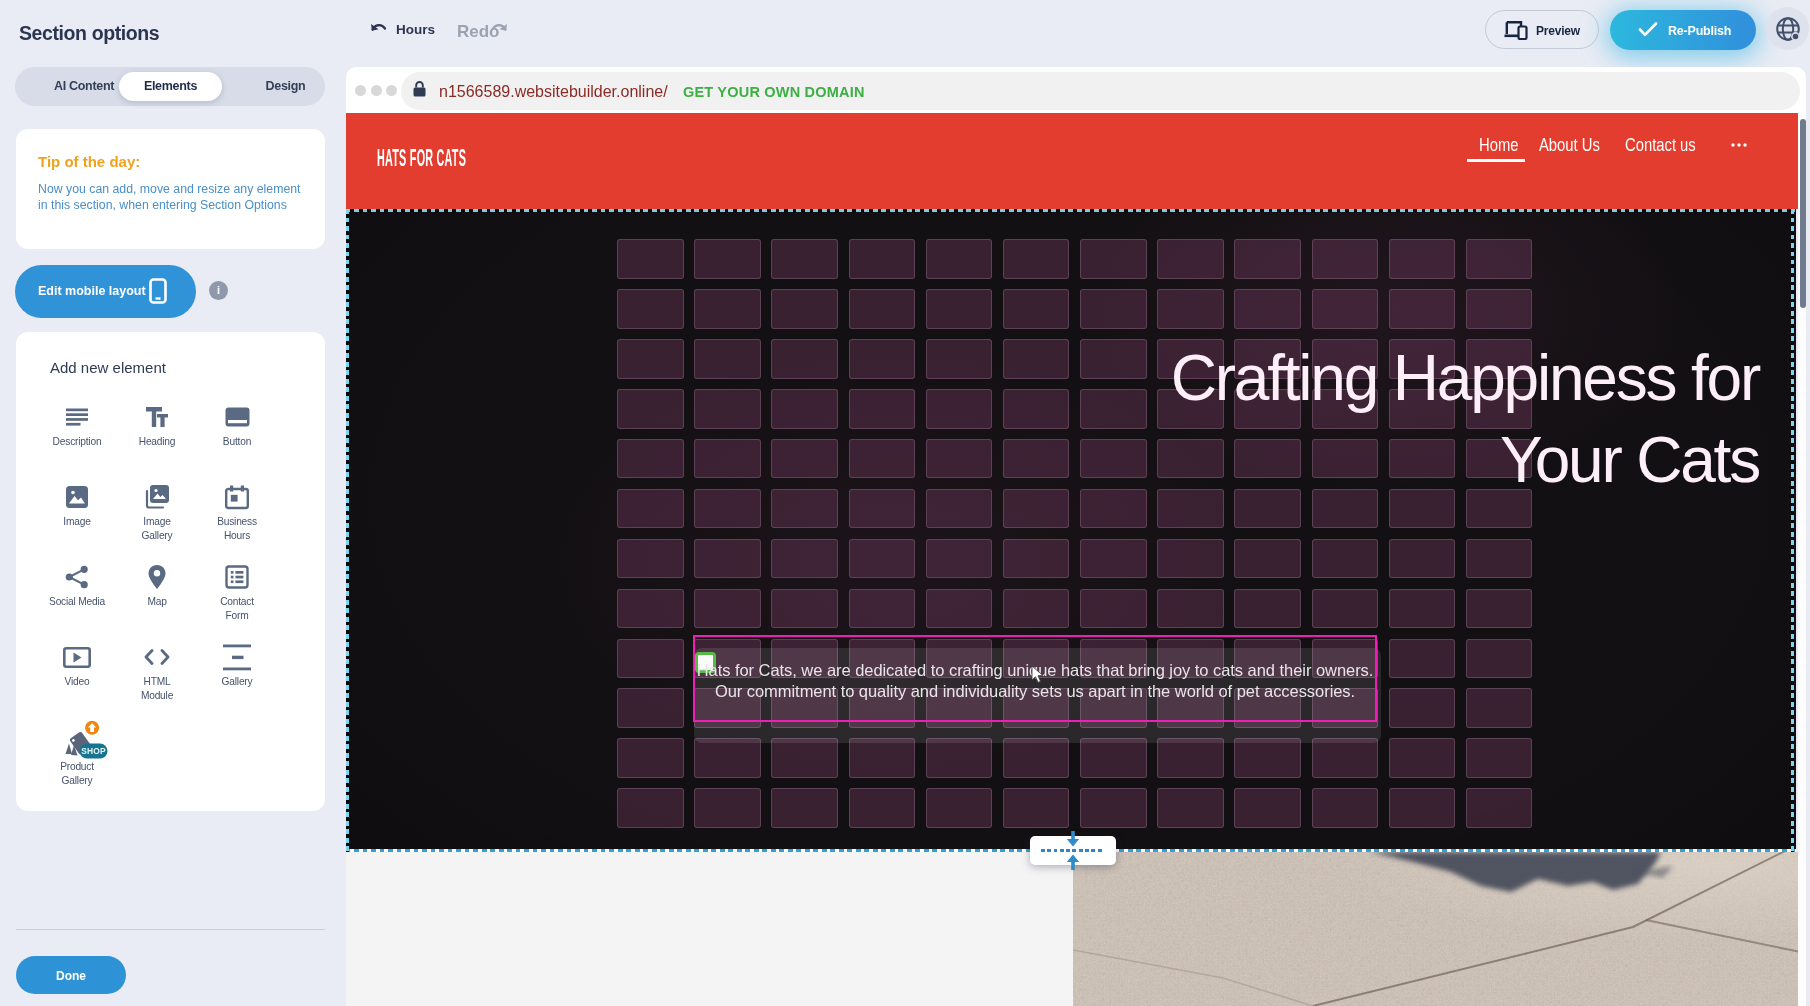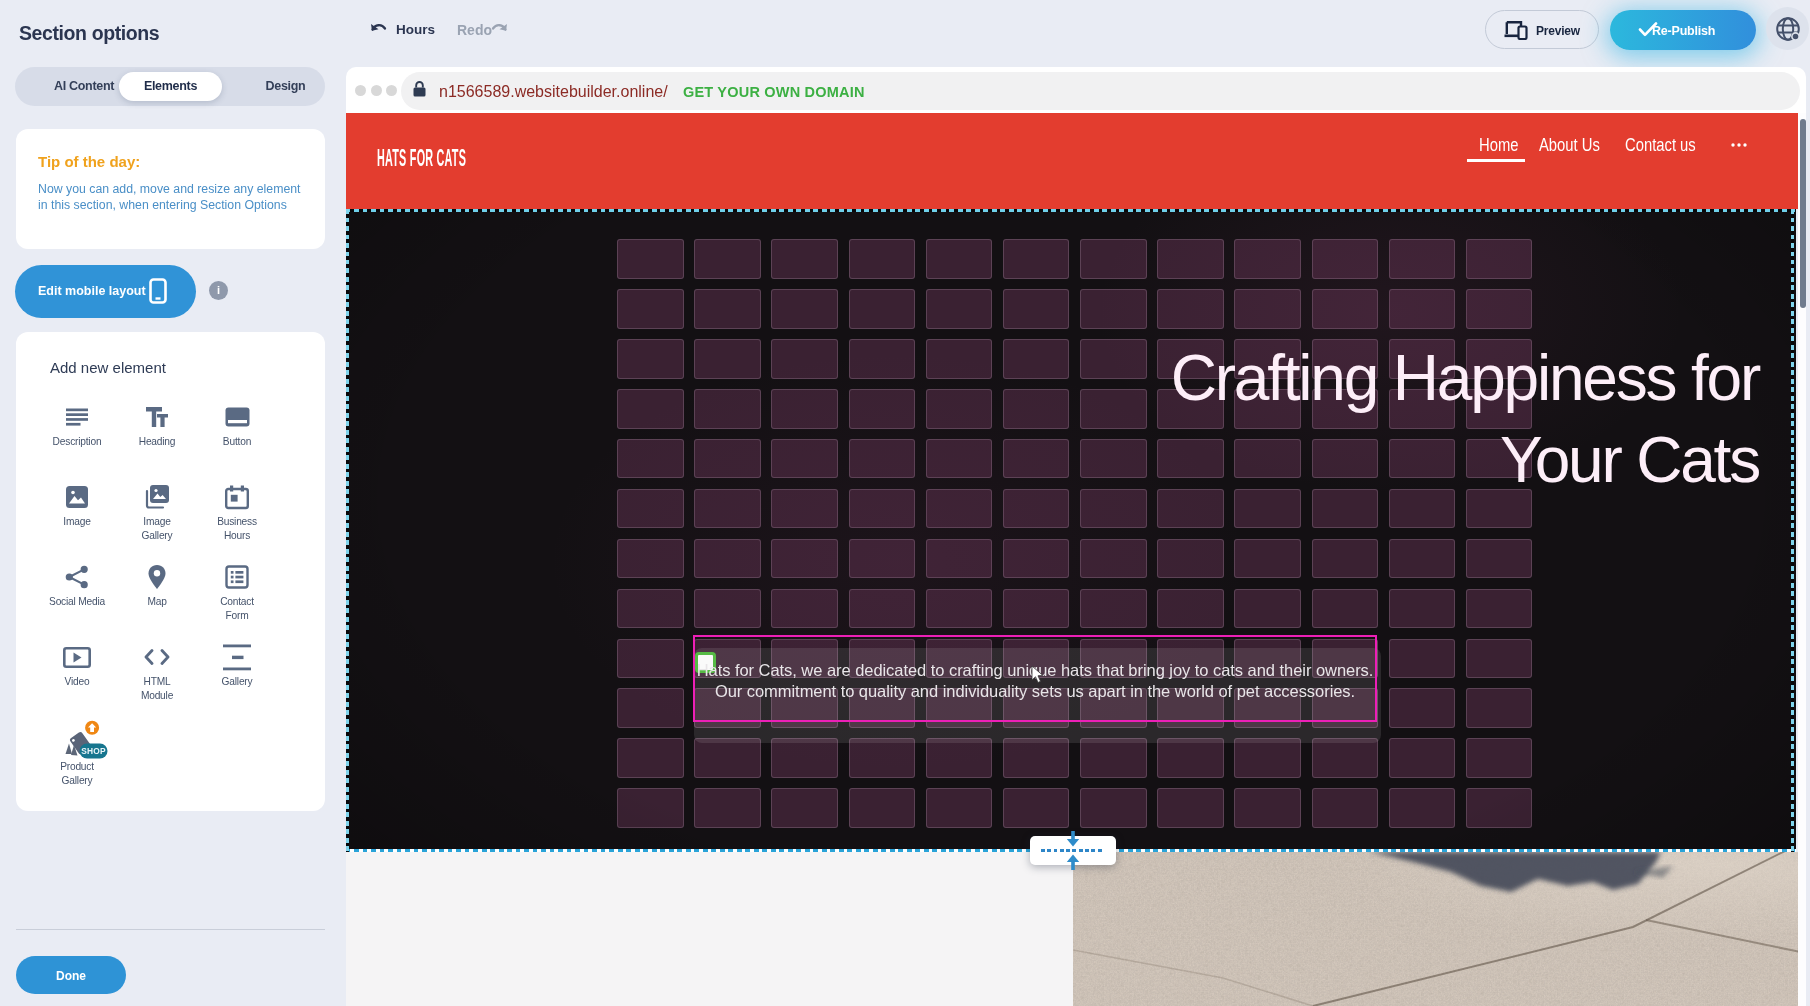--- a/index.html
+++ b/index.html
@@ -1,27 +1,27 @@
 <!DOCTYPE html>
 <html><head>
 <meta charset="utf-8">
 <style>
 * { margin:0; padding:0; box-sizing:border-box; }
 html,body { width:1810px; height:1006px; overflow:hidden; background:#e9ecf4; font-family:"Liberation Sans", sans-serif; }
 .abs { position:absolute; }
 
 .title { position:absolute; left:19px; top:22px; font-size:19.5px; font-weight:bold; color:#2b3550; letter-spacing:-0.4px; }
 .undo-txt { position:absolute; left:396px; top:22px; font-size:13.5px; font-weight:bold; color:#2b3550; }
-.redo-txt { position:absolute; left:457px; top:22px; font-size:14px; font-weight:bold; color:#9aa3b2; }
+.redo-txt { position:absolute; left:457px; top:22px; font-size:17px; font-weight:bold; color:#9aa3b2; }
 
 .btn-preview { position:absolute; left:1485px; top:10px; width:114px; height:39px; border:1px solid #c3cad7; border-radius:20px; }
 .btn-preview span { position:absolute; left:50px; top:13px; font-size:12px; font-weight:bold; color:#18253f; letter-spacing:-0.2px; }
 .btn-repub { position:absolute; left:1610px; top:9.5px; width:146px; height:40px; border-radius:20px;
   background:linear-gradient(90deg,#2cb8dd,#318fdc); box-shadow:0 4px 24px 4px rgba(42,178,228,0.55); }
-.btn-repub span { position:absolute; left:42px; top:14px; font-size:12.5px; font-weight:bold; color:#fff; letter-spacing:-0.2px; }
+.btn-repub span { position:absolute; left:58px; top:14px; font-size:12.5px; font-weight:bold; color:#fff; letter-spacing:-0.2px; }
 .globe { position:absolute; left:1766px; top:7px; width:43px; height:43px; border-radius:50%; background:#dde2ec; }
 
 .tabs { position:absolute; left:15px; top:67px; width:310px; height:39px; border-radius:20px; background:#d7dce8; }
 .tab { position:absolute; top:0; height:32px; line-height:39px; font-size:12.5px; font-weight:bold; color:#333f58; text-align:center; letter-spacing:-0.3px; }
 .tab-active { position:absolute; left:104px; top:5px; width:103px; height:29px; background:#fff; border-radius:15px;
   box-shadow:0 2px 6px rgba(40,60,90,0.2); line-height:29px; font-size:12.5px; font-weight:bold; color:#1f2c49; text-align:center; letter-spacing:-0.3px; }
 
 .tipcard { position:absolute; left:16px; top:129px; width:309px; height:120px; background:#fff; border-radius:12px; }
 .tiptitle { position:absolute; left:22px; top:24px; font-size:15px; font-weight:bold; color:#f0a21d; }
 .tipbody { position:absolute; left:22px; top:53px; font-size:12.3px; line-height:15.6px; color:#4a8fc7; white-space:nowrap; }

